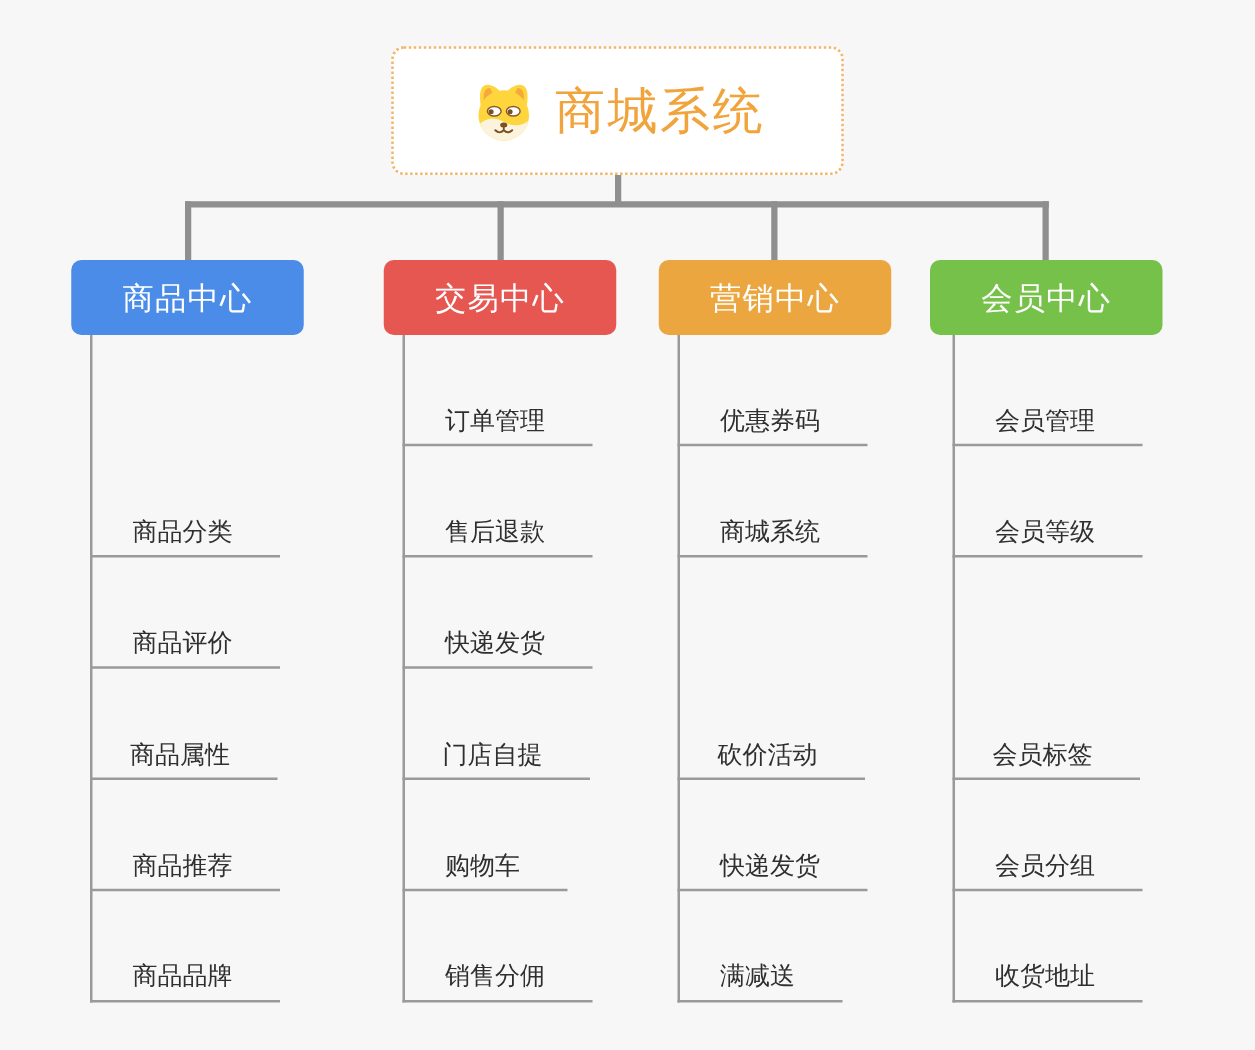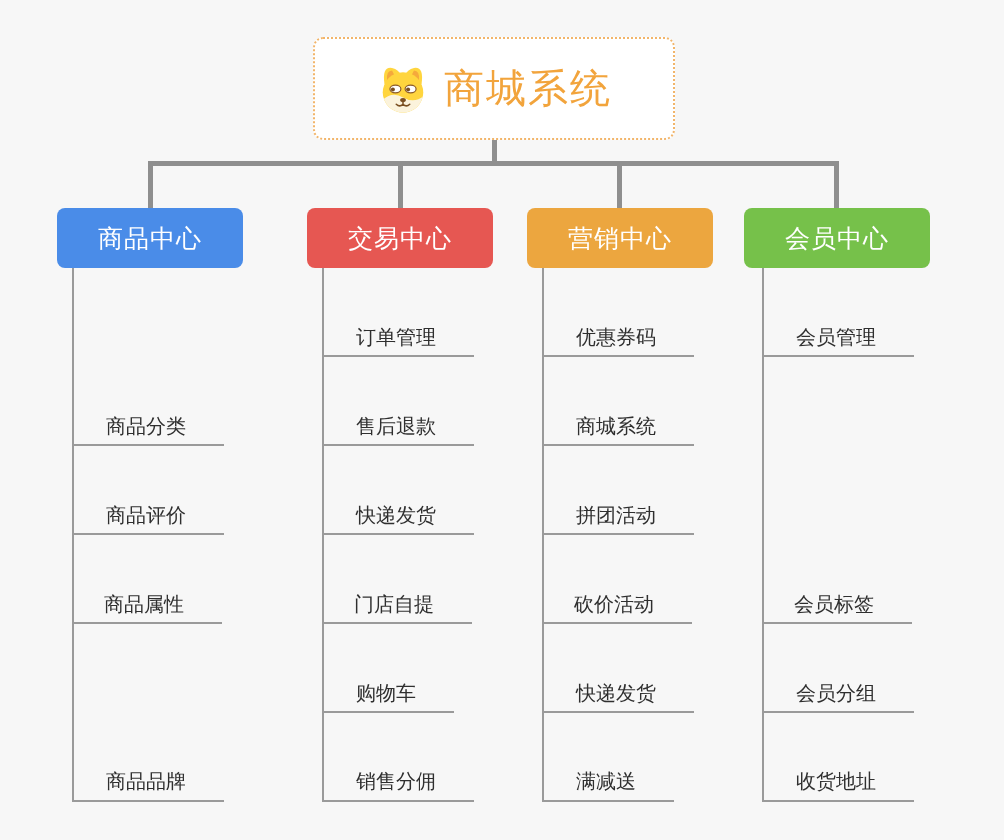--- a/index.html
+++ b/index.html
@@ -103,34 +103,35 @@
   <div class="branch-header bh-3" style="background: rgb(118, 193, 74);">会员中心</div>
 
   <div class="vline v-0"></div>
   <div class="vline v-1"></div>
   <div class="vline v-2"></div>
   <div class="vline v-3"></div>
 
   <div class="leaf c-0 r-1">商品分类</div>
   <div class="leaf c-0 r-2">商品评价</div>
   <div class="leaf c-0 r-3">商品属性</div>
+  <div class="leaf c-0 r-4">商品推荐</div>
   <div class="leaf c-0 r-5">商品品牌</div>
 
   <div class="leaf c-1 r-0">订单管理</div>
   <div class="leaf c-1 r-2">快递发货</div>
   <div class="leaf c-1 r-1">售后退款</div>
   <div class="leaf c-1 r-3">门店自提</div>
   <div class="leaf c-1 r-4">购物车</div>
   <div class="leaf c-1 r-5">销售分佣</div>
 
   <div class="leaf c-2 r-0">优惠券码</div>
   <div class="leaf c-2 r-1">商城系统</div>
-  <div class="leaf c-2 r-2">拼团活动</div>
   <div class="leaf c-2 r-3">砍价活动</div>
   <div class="leaf c-2 r-4">快递发货</div>
   <div class="leaf c-2 r-5">满减送</div>
 
   <div class="leaf c-3 r-0">会员管理</div>
+  <div class="leaf c-3 r-1">会员等级</div>
   <div class="leaf c-3 r-3">会员标签</div>
   <div class="leaf c-3 r-4">会员分组</div>
   <div class="leaf c-3 r-5">收货地址</div>
 
 </div>
 
 </body></html>

